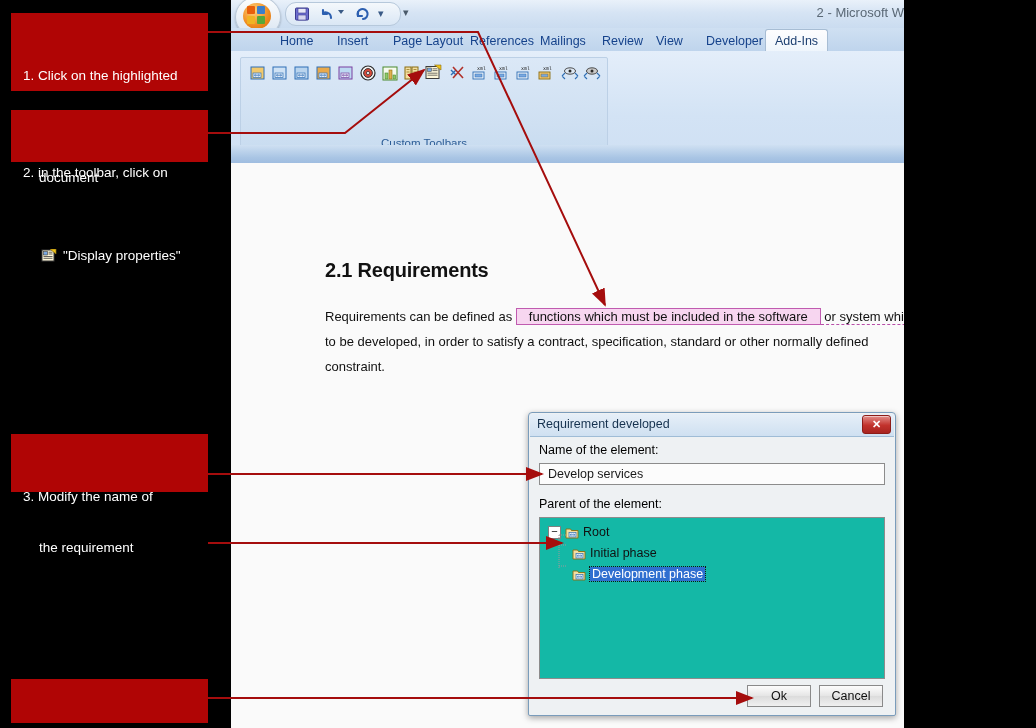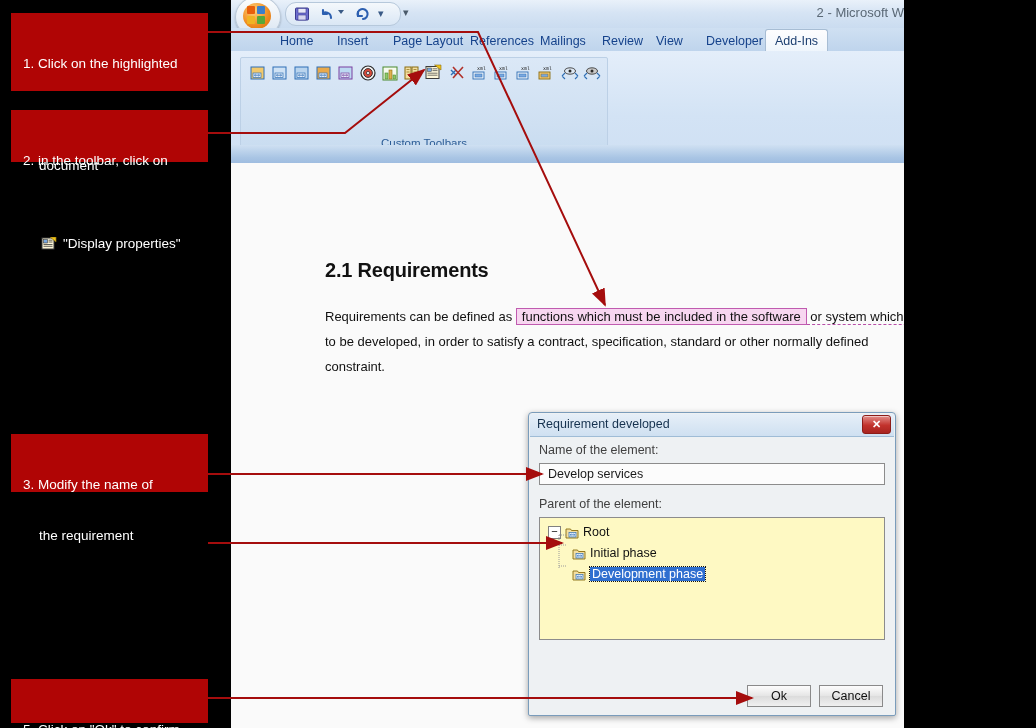--- a/index.html
+++ b/index.html
@@ -4,21 +4,21 @@
 <style>
   html,body{margin:0;padding:0;background:#000;}
   body{width:1036px;height:728px;position:relative;overflow:hidden;
        font-family:"Liberation Sans",sans-serif;}
 
   
   #canvas{position:absolute;left:0;top:0;width:1036px;height:728px;background:#000;}
 
   
   .anno{position:absolute;background:#b00505;color:#fff;font-size:13.5px;
-        line-height:17px;padding:8px 10px 9px 12px;box-sizing:border-box;
+        line-height:17px;padding:20px 10px 9px 12px;box-sizing:border-box;
         white-space:pre-wrap;}
   .anno .hang{display:block;}
   .anno .ind{padding-left:16px;display:block;}
   #anno1{left:11px;top:13px;width:197px;height:78px;}
   #anno2{left:11px;top:110px;width:197px;height:52px;}
   #anno3{left:11px;top:434px;width:197px;height:58px;}
   #anno4{left:11px;top:513px;width:197px;height:58px;}
   #anno5{left:11px;top:679px;width:197px;height:44px;}
 
   .tb-ico{display:inline-block;width:16px;height:14px;vertical-align:-3px;
@@ -70,41 +70,41 @@
   .ic{position:absolute;top:0;width:18px;height:18px;}
   #ribbonbottom{position:absolute;left:0;top:145px;width:673px;height:18px;
       background:linear-gradient(180deg,#cfe0f2,#a9c5e4 70%,#9fbde0 100%);}
 
   
   #page{position:absolute;left:0;top:163px;width:673px;height:565px;background:#fafafa;}
   #doc{position:absolute;left:94px;top:96px;width:600px;
        font-family:"Liberation Sans",sans-serif;color:#111;}
   #doc h2{font-size:20px;font-weight:bold;margin:0 0 22px 0;letter-spacing:-.2px;}
   #doc p{font-size:13px;line-height:25px;margin:0 0 22px 0;white-space:nowrap;}
-  .hl{background:#f7d6f0;border:1px solid #c05bb0;padding:0 5px;}
+  .hl{background:#f7d6f0;border:1px solid #c05bb0;padding:0 12px;}
   .dotted{border-bottom:1px dashed #b84ea8;}
 
   
   #dialog{position:absolute;left:528px;top:412px;width:368px;height:304px;
       background:#eef1f3;border:1px solid #7a9cbb;border-radius:4px 4px 2px 2px;
       box-shadow:0 2px 6px rgba(0,0,0,.35);box-sizing:border-box;}
   #dlgtitle{position:absolute;left:1px;top:1px;width:364px;height:22px;
       background:linear-gradient(180deg,#e6eff8,#cfe0f1);
       border-bottom:1px solid #9fbcd6;}
   #dlgtitle .t{position:absolute;left:7px;top:3px;font-size:12.5px;color:#16324f;}
   #dlgclose{position:absolute;right:4px;top:2px;width:27px;height:17px;border-radius:3px;
       background:linear-gradient(180deg,#e38e8a,#c2322c 55%,#a82420);
       border:1px solid #8d1c18;color:#fff;font-size:11px;font-weight:bold;
       text-align:center;line-height:17px;box-shadow:inset 0 1px 0 rgba(255,255,255,.5);}
-  .dlglabel{position:absolute;font-size:12.5px;color:#404040;}
+  .dlglabel{position:absolute;font-size:12.5px;color:#000000;}
   #nameinput{position:absolute;left:10px;top:50px;width:346px;height:22px;
       background:#fcfcfc;border:1px solid #8c8c8c;box-sizing:border-box;}
   #nameinput span{position:absolute;left:8px;top:3px;font-size:12.5px;color:#1a1a1a;}
-  #tree{position:absolute;left:10px;top:104px;width:346px;height:123px;
-      background:#fef9c3;border:1px solid #8c8c8c;box-sizing:border-box;}
+  #tree{position:absolute;left:10px;top:104px;width:346px;height:162px;
+      background:#14b8a6;border:1px solid #8c8c8c;box-sizing:border-box;}
   .trow{position:absolute;font-size:12.5px;color:#111;height:17px;line-height:17px;
         white-space:nowrap;}
   .sel{background:#2f6fd0;color:#fff;outline:1px dotted #111;padding:0 2px;}
   .dlgbtn{position:absolute;top:272px;height:22px;line-height:21px;width:64px;
       text-align:center;font-size:12.5px;color:#101010;
       background:linear-gradient(180deg,#fdfdfd,#e6e6e6 48%,#dcdcdc 52%,#f0f0f0);
       border:1px solid #8a8a8a;box-sizing:border-box;}
   #btn-ok{left:218px;} #btn-cancel{left:290px;}
 
   

